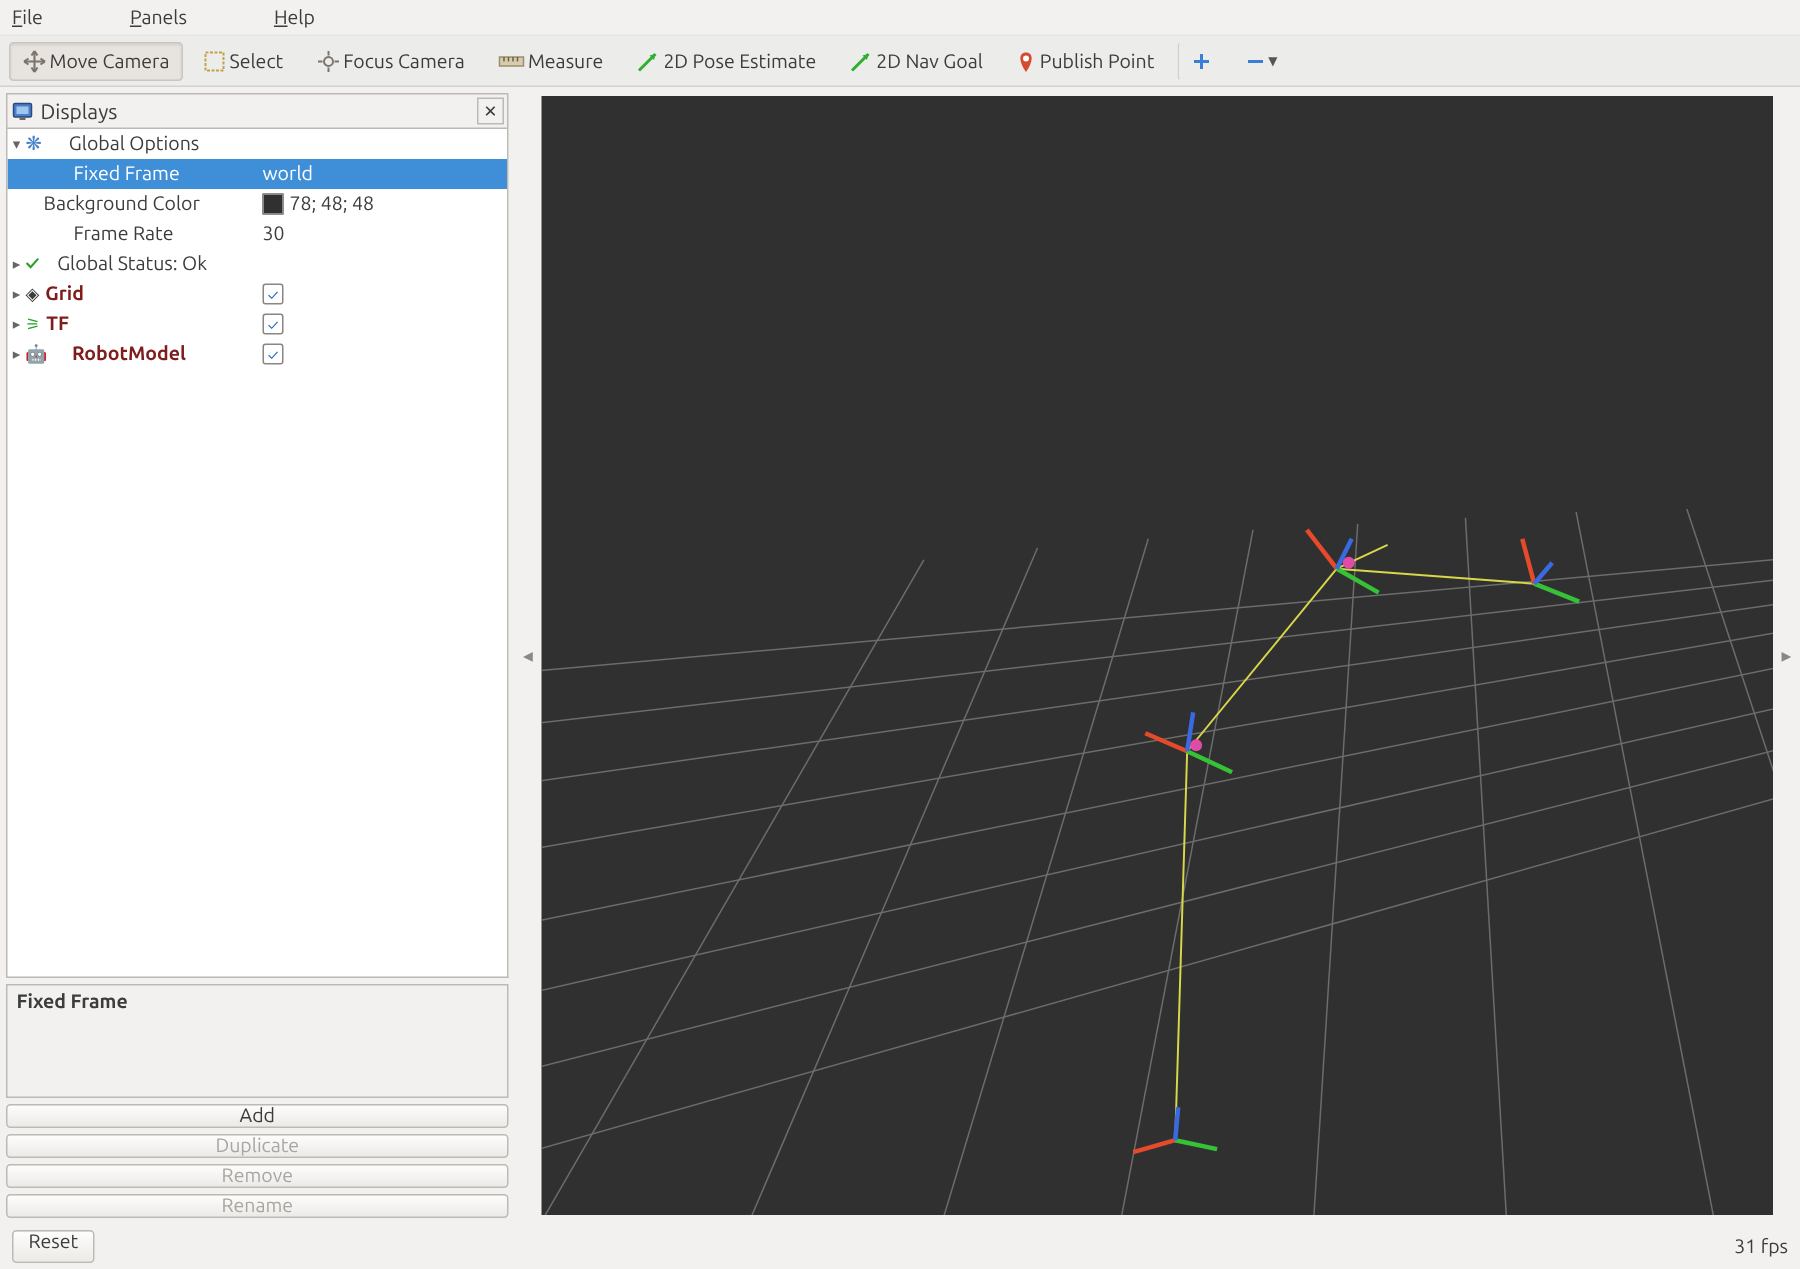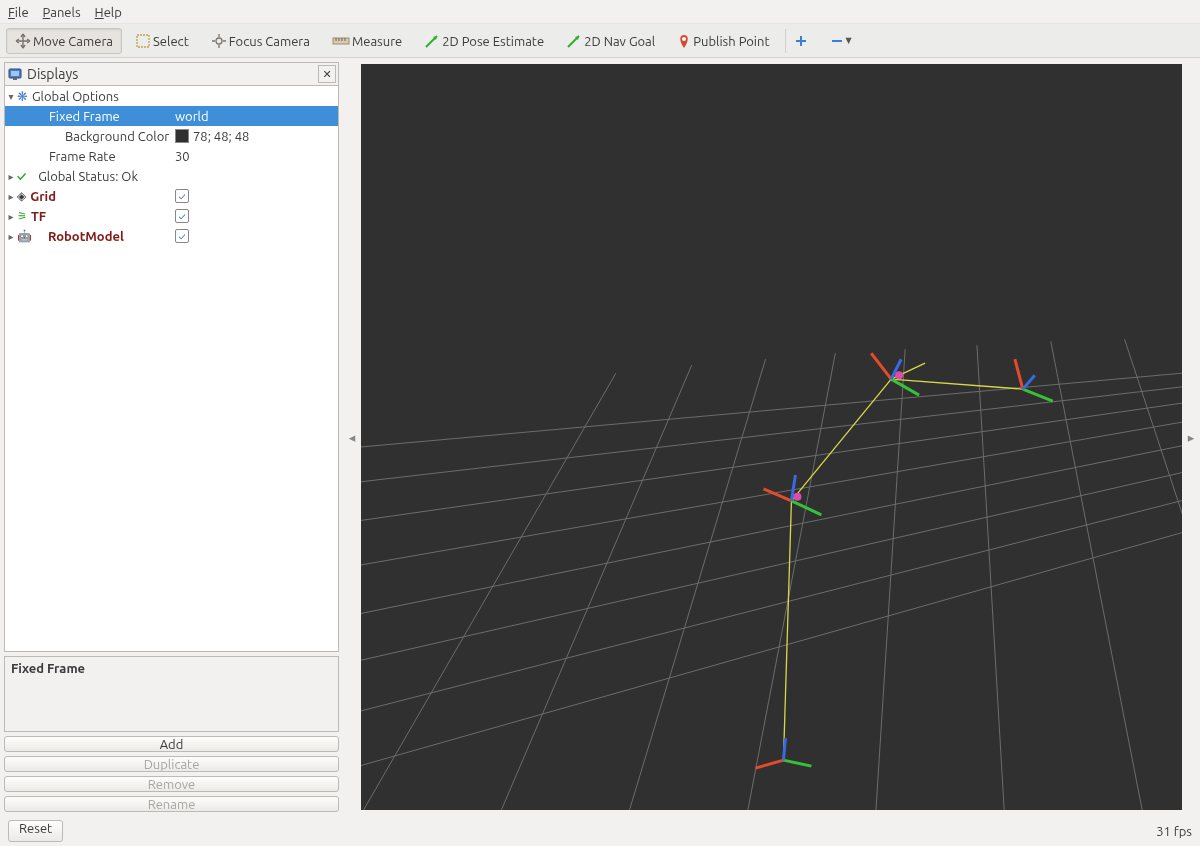--- a/index.html
+++ b/index.html
@@ -1,17 +1,17 @@
 <!DOCTYPE html>
 <html><head>
 <meta charset="utf-8">
 <style>
   * { box-sizing: border-box; }
   body { margin:0; padding:0; font-family: "Ubuntu", "DejaVu Sans", sans-serif; font-size:13px; color:#3c3c3c; background:#f2f1f0; width:1200px; height:846px; overflow:hidden; }
-  .menubar { height:24px; display:flex; align-items:center; padding:0 8px; background:#f2f1f0; border-bottom:1px solid #e5e4e3;}
+  .menubar { height:24px; display:flex; align-items:center; padding:0 8px; background:#f2f1f0; border-bottom:1px solid #e5e4e3;gap:44px;}
   .menubar-item { margin-right:14px; cursor:default;}
   .menubar-item .u { text-decoration: underline; }
   .toolbar { height:34px; background:#ececea; border-bottom:1px solid #d4d2cf; display:flex; align-items:center; padding:0 6px; gap:4px;}
   .toolbtn { display:flex; align-items:center; gap:2px; height:26px; padding:0 8px; border:1px solid transparent; border-radius:3px; cursor:default;}
   .toolbtn.active { background:#e7e4df; border:1px solid #c9c6c1; box-shadow: inset 0 1px 2px rgba(0,0,0,0.1);}
   .toolbtn.sep { border-left:1px solid #d0cecb; margin-left:2px; padding-left:8px;}
   .toolbtn-label { white-space:nowrap; }
   .main { display:flex; height:calc(846px - 24px - 34px - 30px); }
   .sidebar { width:343px; display:flex; flex-direction:column;}
   .panel-title { height:24px; border:1px solid #bdb9b4; margin:4px 4px 0 4px; display:flex; align-items:center; padding:0 2px; background:#f2f1f0;}
@@ -152,36 +152,36 @@
       <span class="panel-close">
           <span>✕</span>
         </span>
     </div>
 
     <div class="tree">
       <div class="tree-row">
         <div class="tree-cell-name">
           <span class="expander">▾</span>
           <span class="gear-icon">❋</span>
-          <span style="margin-left:4px;">Global Options</span>
+          <span style="margin-left:18px;">Global Options</span>
         </div>
         <div class="tree-cell-val"></div>
       </div>
 
       <div class="tree-row selected">
         <div class="tree-cell-name" style="padding-left:44px;">
           <span>Fixed Frame</span>
         </div>
         <div class="tree-cell-val">
           <span>world</span>
         </div>
       </div>
 
       <div class="tree-row">
-        <div class="tree-cell-name" style="padding-left:60px;">
+        <div class="tree-cell-name" style="padding-left:24px;">
           <span>Background Color</span>
         </div>
         <div class="tree-cell-val">
           <span class="color-swatch"></span>
           <span>78; 48; 48</span>
         </div>
       </div>
 
       <div class="tree-row">
         <div class="tree-cell-name" style="padding-left:44px;">

